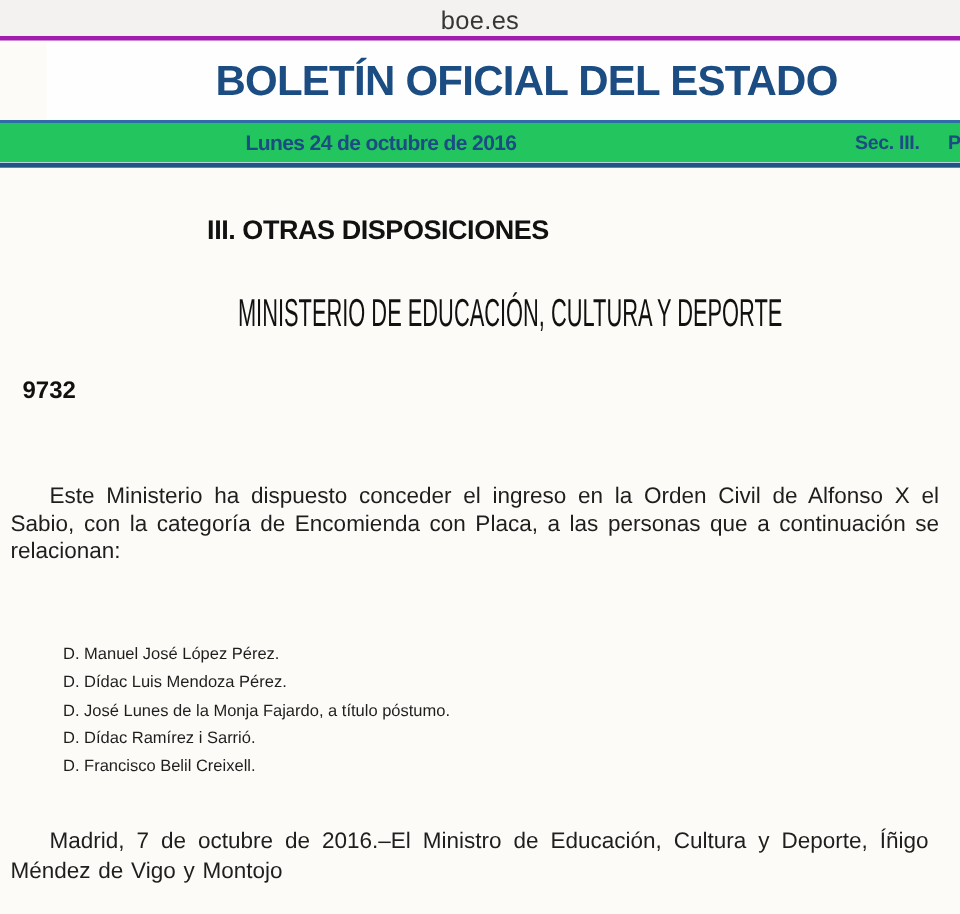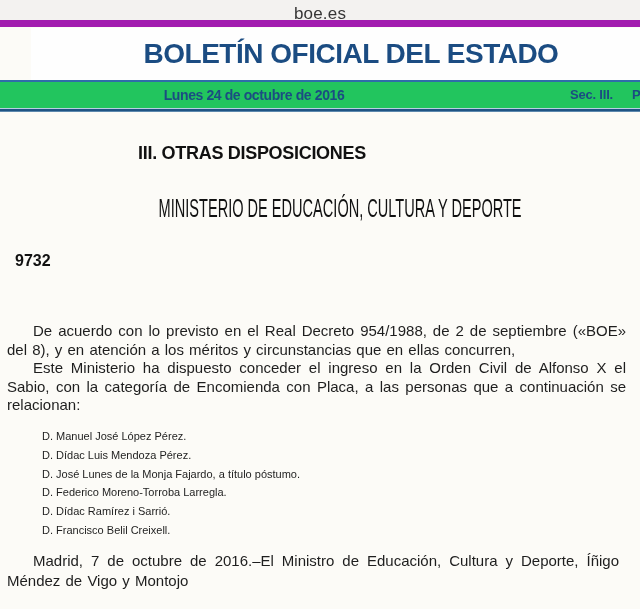--- a/index.html
+++ b/index.html
@@ -11,21 +11,21 @@
   body{
     font-family:"Liberation Sans","DejaVu Sans",sans-serif;
     background:var(--doc-bg);
     color:var(--ink);
     position:relative;
   }
   
   .topbar{
     position:absolute;left:0;top:0;width:640px;height:27px;
     background:var(--topbar-bg);
-    border-bottom:7px solid #a21caf;
+    border-bottom:3px solid #a21caf;
     text-align:center;
   }
   .topbar .url{
     font-size:17px;line-height:27px;color:#363636;letter-spacing:.2px;
   }
   .crop-artifact{position:absolute;top:0;left:293px;width:60px;height:2px;
     background:repeating-linear-gradient(to right,#b9b7b4 0 6px,transparent 6px 14px);
     opacity:.7;}
   
   .masthead-title-band{
@@ -122,26 +122,24 @@
 
 <h1 class="ministry-heading">
   <span class="condensed">MINISTERIO DE EDUCACIÓN, CULTURA Y DEPORTE</span>
 </h1>
 
 <div class="item-row">
   <div class="item-number">9732</div>
 </div>
 
 <div class="body-paragraphs">
-  <p>De acuerdo con lo previsto en el Real Decreto 954/1988, de 2 de septiembre («BOE» del 8), y en atención a los méritos y circunstancias que en ellas concurren,</p>
   <p>Este Ministerio ha dispuesto conceder el ingreso en la Orden Civil de Alfonso X el Sabio, con la categoría de Encomienda con Placa, a las personas que a continuación se relacionan:</p>
 </div>
 
 <div class="recipient-list">
   <div>D. Manuel José López Pérez.</div>
   <div>D. Dídac Luis Mendoza Pérez.</div>
   <div>D. José Lunes de la Monja Fajardo, a título póstumo.</div>
-  <div>D. Federico Moreno-Torroba Larregla.</div>
   <div>D. Dídac Ramírez i Sarrió.</div>
   <div>D. Francisco Belil Creixell.</div>
 </div>
 
 <p class="closing">Madrid, 7 de octubre de 2016.–El Ministro de Educación, Cultura y Deporte, Íñigo Méndez de Vigo y Montojo</p>
 
 </body></html>

